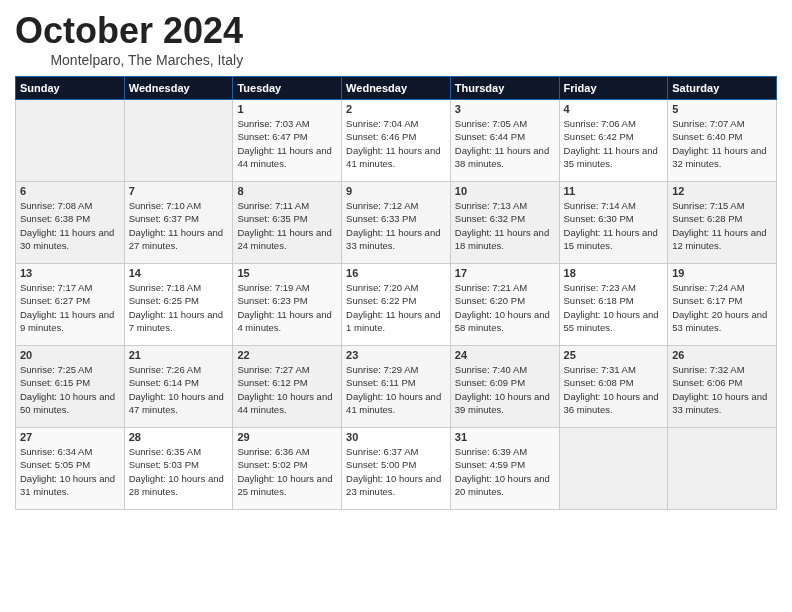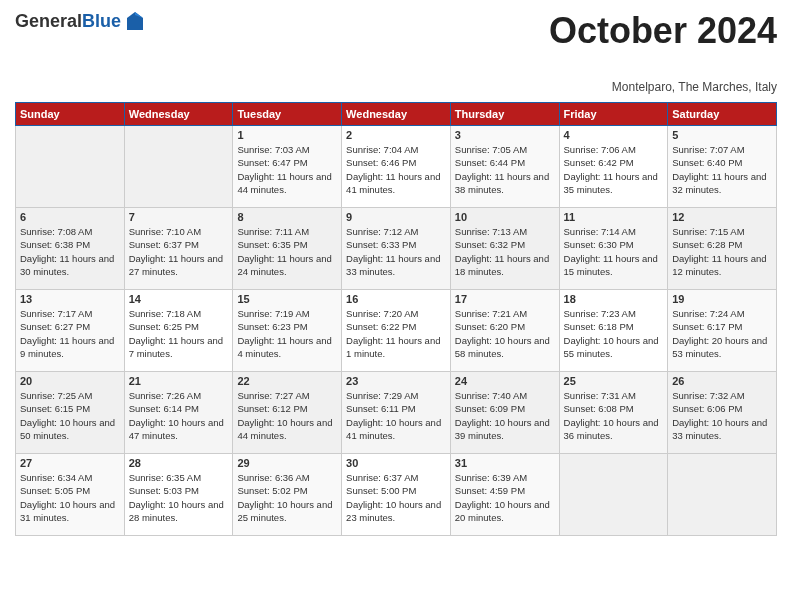--- a/index.html
+++ b/index.html
@@ -38,31 +38,30 @@
     }
     .title-block {
       text-align: right;
     }
     .month-title {
       font-size: 36px;
       font-weight: bold;
       color: #222;
     }
     .location {
-      font-size: 12px;
+      font-size: 14px;
       color: #444;
-      margin-top: 28px;
     }
     table {
       width: 100%;
       border-collapse: collapse;
       table-layout: fixed;
     }
     th {
-      background-color: #b91c1c;
+      background-color: #0f172a;
       color: white;
       font-size: 11px;
       font-weight: bold;
       padding: 5px 4px;
       text-align: left;
       border: 1px solid #1a5fa8;
     }
     td {
       border: 1px solid #ccc;
       vertical-align: top;
@@ -95,33 +94,20 @@
     }
     tr:nth-child(even) td:nth-child(odd) {
       background: #f0f0f0;
     }
   </style>
 </head>
 <body>
 
 <div class="container">
   <div class="header">
-    <div class="logo">
-      <div>
-        <div style="display:flex;align-items:center;">
-          <span class="logo-text">
-            <span class="logo-general">General</span><span class="logo-blue">Blue</span>
-          </span>
-          <svg class="logo-icon" viewBox="0 0 24 24">
-            <path d="M12 2 L20 8 L20 20 L4 20 L4 8 Z" fill="#1a5fa8"></path>
-            <path d="M12 2 L20 8 L12 5 Z" fill="#2a7fd4"></path>
-          </svg>
-        </div>
-      </div>
-    </div>
     <div class="title-block">
       <div class="month-title">October 2024</div>
       <div class="location">Montelparo, The Marches, Italy</div>
     </div>
   </div>
 
   <table>
     <thead>
       <tr>
         <th>Sunday</th>

